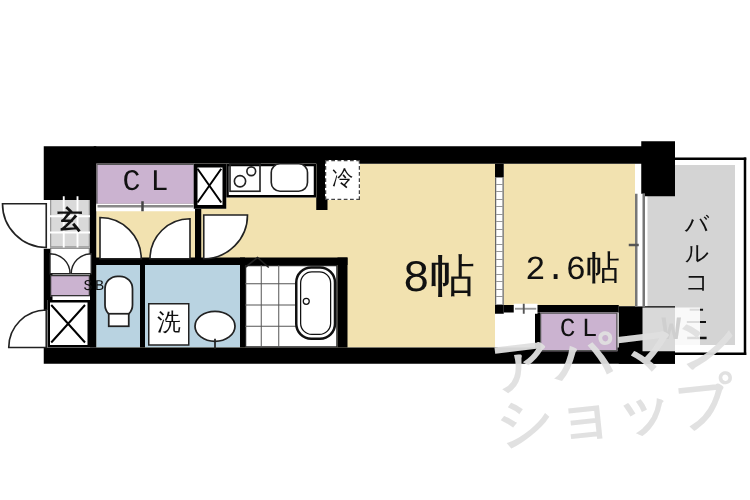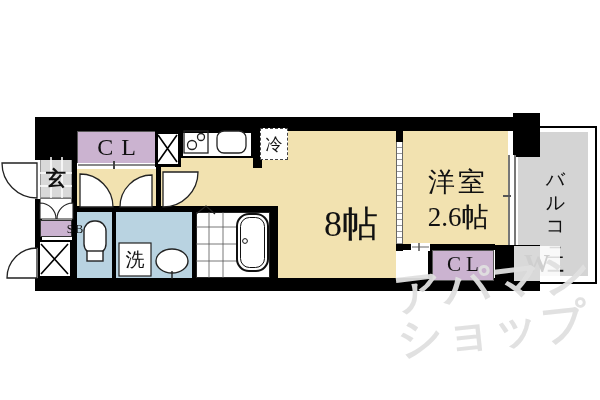--- a/index.html
+++ b/index.html
@@ -1,17 +1,17 @@
 <!DOCTYPE html>
 <html><head>
 <meta charset="utf-8">
 <style>
   html,body{margin:0;padding:0;background:#fff;}
   #stage{position:relative;width:600px;height:400px;background:#fff;overflow:hidden;
-         font-family:Liberation Serif, serif;color:#111;}
+         font-family:Liberation Mono, monospace;color:#111;}
   .abs{position:absolute;box-sizing:border-box;}
   
   .zfill{z-index:1;}   
   .zwall{z-index:3;}   
   .zbox{z-index:4;}    
   .zsvg{z-index:5;}
   .zlabel{z-index:6;}
   .zwm{z-index:7;}
   .wall{background:#000;}
   .beige{background:#f2e2b0;}
@@ -155,21 +155,20 @@
       <circle cx="245" cy="241" r="2.4" stroke-width="1"></circle>
     </g>
   </svg>
 
   <div class="abs zlabel label" style="left:77px;top:131px;width:79px;height:31px;font-size:24px;letter-spacing:8px;padding-left:8px;">CL</div>
   <div class="abs zlabel label" style="left:260px;top:128px;width:28px;height:32px;font-size:17px;">冷</div>
   <div class="abs zlabel label" style="left:40px;top:160px;width:32px;height:36px;font-size:20px;font-weight:bold;">玄</div>
   <div class="abs zlabel label" style="left:40px;top:220px;width:32px;height:17px;font-size:12px;letter-spacing:2px;padding-left:36px;">SB</div>
   <div class="abs zlabel label" style="left:119px;top:243px;width:32px;height:33px;font-size:19px;">洗</div>
   <div class="abs zlabel label" style="left:285px;top:203px;width:132px;height:42px;font-size:36px;">8帖</div>
-  <div class="abs zlabel label" style="left:410px;top:166px;width:96px;height:32px;font-size:27px;letter-spacing:3px;">洋室</div>
   <div class="abs zlabel label" style="left:406px;top:200px;width:104px;height:34px;font-size:27px;">2.6帖</div>
   <div class="abs zlabel label" style="left:432px;top:250px;width:62px;height:29px;font-size:21px;letter-spacing:5px;padding-left:5px;">CL</div>
   <div class="abs zlabel label vert" style="left:544px;top:145px;width:24px;height:132px;font-size:19px;letter-spacing:4px;">バルコニー</div>
 
   <div class="abs zwm" style="left:514px;top:246px;width:46px;height:35px;background:rgba(255,255,255,0.85);display:flex;align-items:center;justify-content:center;">
     <span class="label" style="font-size:26px;font-weight:bold;color:#cfcfcf;">W</span>
   </div>
   <div class="abs zwm wm-text" style="left:393px;top:252px;font-size:47px;transform:rotate(-7deg);">アパマン</div>
   <div class="abs zwm wm-text" style="left:397px;top:300px;font-size:45px;transform:rotate(-6deg);">ショップ</div>
 

